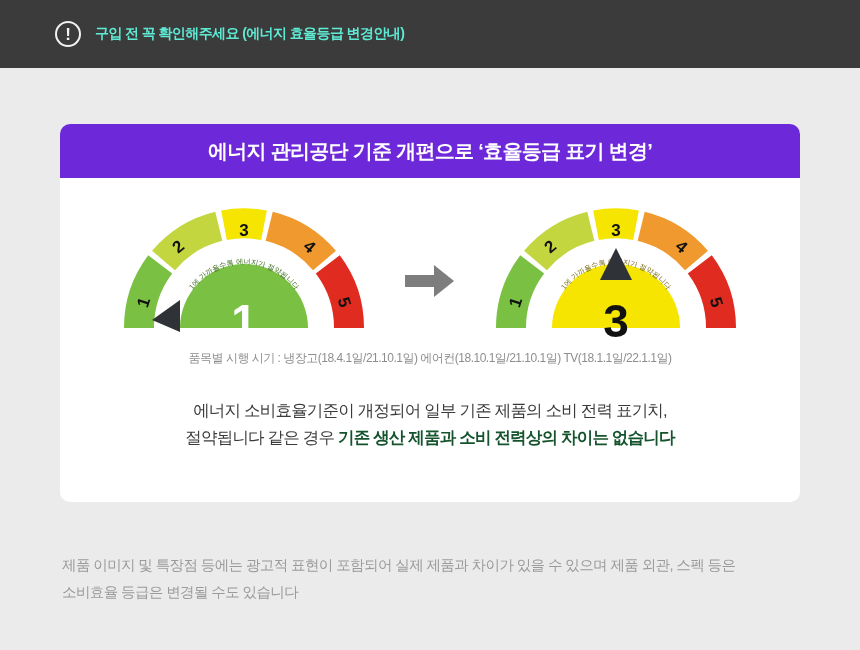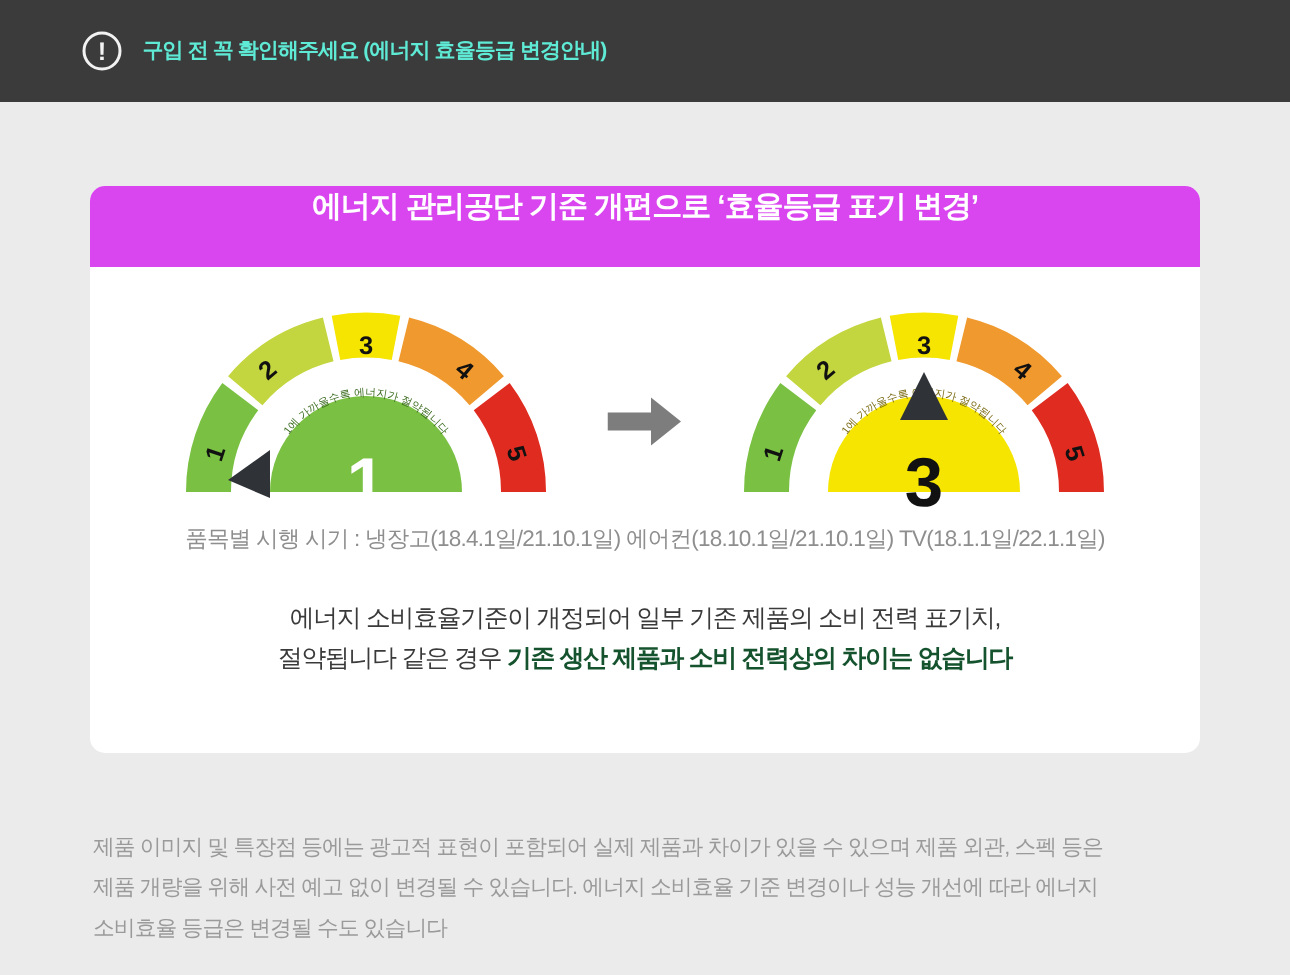--- a/index.html
+++ b/index.html
@@ -48,23 +48,23 @@
     left: 60px;
     top: 124px;
     width: 740px;
     height: 378px;
     background: #ffffff;
     border-radius: 10px;
     overflow: hidden;
   }
   .card-header {
     height: 54px;
-    background: #d946ef;
-    display: flex;
-    align-items: flex-start;
+    background: #6d28d9;
+    display: flex;
+    align-items: center;
     justify-content: center;
   }
   .card-header-title {
     color: #ffffff;
     font-size: 20px;
     font-weight: bold;
     letter-spacing: -0.7px;
     white-space: nowrap;
   }
 
@@ -96,21 +96,21 @@
     width: 56px;
     display: flex;
     align-items: center;
     justify-content: center;
     padding-bottom: 42px;
   }
 
   
   .schedule-line {
     text-align: center;
-    font-size: 15px;
+    font-size: 12px;
     color: #8e8e8e;
     letter-spacing: -0.5px;
     margin-top: 10px;
     white-space: nowrap;
   }
   .desc-block {
     margin-top: 30px;
     text-align: center;
     line-height: 1.62;
   }
@@ -231,15 +231,14 @@
 
   <div class="desc-block">
     <div class="desc-line">에너지 소비효율기준이 개정되어 일부 기존 제품의 소비 전력 표기치,</div>
     <div class="desc-line"><span>절약됩니다 같은 경우 </span><span class="desc-strong">기존 생산 제품과 소비 전력상의 차이는 없습니다</span></div>
   </div>
 
 </div>
 
 <div class="disclaimer">
   <p>제품 이미지 및 특장점 등에는 광고적 표현이 포함되어 실제 제품과 차이가 있을 수 있으며 제품 외관, 스펙 등은</p>
-  <p>제품 개량을 위해 사전 예고 없이 변경될 수 있습니다.  에너지 소비효율 기준 변경이나 성능 개선에 따라 에너지</p>
   <p>소비효율 등급은 변경될 수도 있습니다</p>
 </div>
 
 </body></html>

